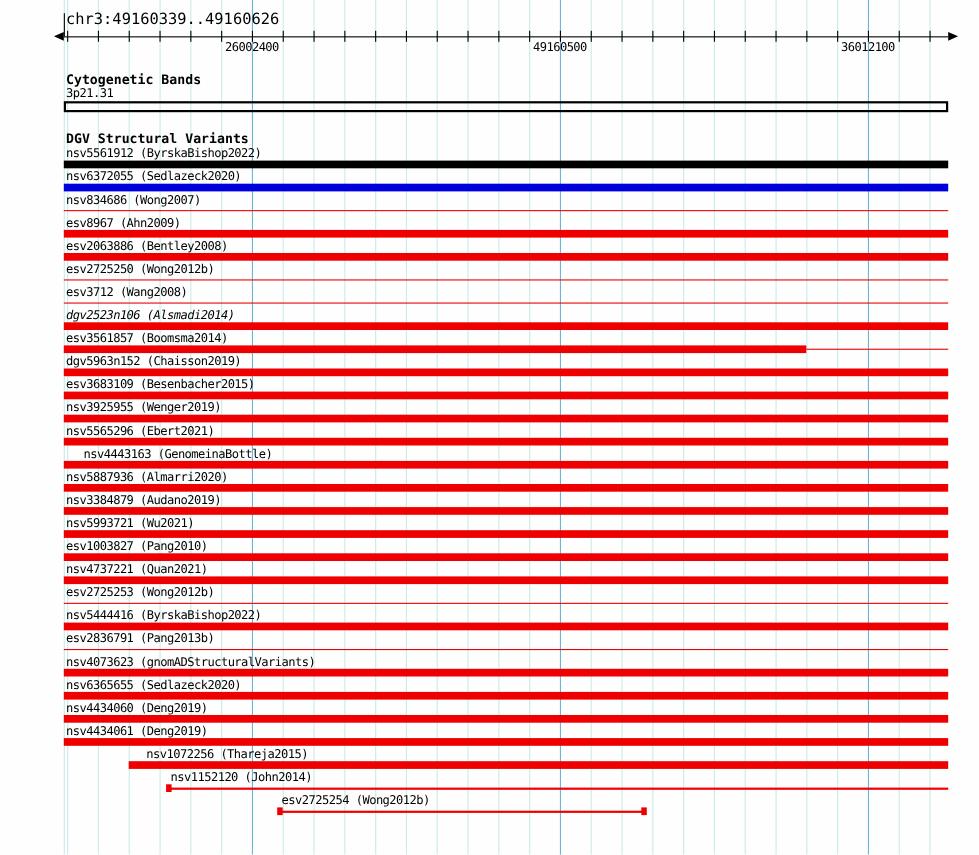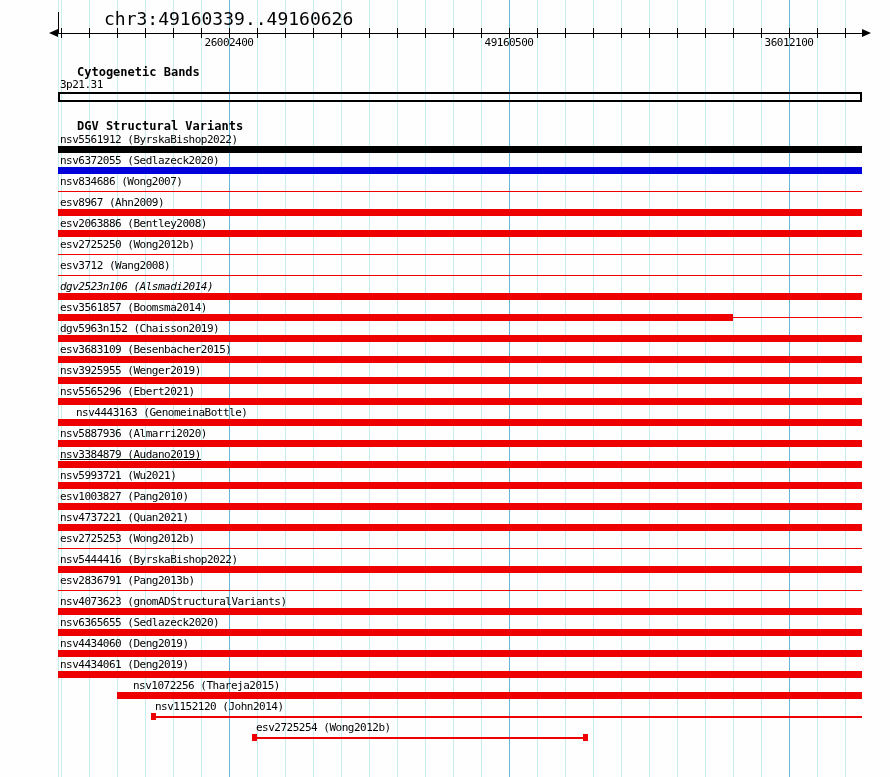--- a/index.html
+++ b/index.html
@@ -13,23 +13,23 @@
   }
   .grid{position:absolute;top:0;width:1px;height:777px;}
   .grid.minor{background:#C9ECEC;}
   .grid.major{background:#66B8D9;}
   .axis-line{position:absolute;height:1px;background:#000;}
   .boundary-line{position:absolute;width:1px;background:#000;}
   .tick{position:absolute;width:1px;height:10px;background:#000;}
   .arrow{position:absolute;width:0;height:0;border-top:4px solid transparent;border-bottom:4px solid transparent;}
   .arrow.left{border-right:9px solid #000;}
   .arrow.right{border-left:9px solid #000;}
-  .region-label{position:absolute;font-size:18px;line-height:13px;white-space:pre;margin-left:44px;}
+  .region-label{position:absolute;font-size:14px;line-height:13px;white-space:pre;}
   .tick-label{position:absolute;font-size:11px;letter-spacing:-0.5px;line-height:12px;transform:translateX(-50%);white-space:pre;}
-  .track-title{position:absolute;font-size:12px;font-weight:bold;line-height:13px;white-space:pre;margin-left:17px;}
+  .track-title{position:absolute;font-size:12px;font-weight:bold;line-height:13px;white-space:pre;}
   .band-label{position:absolute;font-size:11px;letter-spacing:-0.5px;line-height:12px;white-space:pre;}
   .band-box{position:absolute;border:2px solid #000;background:transparent;}
   .v-label{position:absolute;font-size:11px;letter-spacing:-0.5px;line-height:11px;white-space:pre;}
   .v-bar{position:absolute;height:7px;}
   .v-line{position:absolute;}
   .v-cap{position:absolute;width:5px;height:7px;}
 </style>
 </head>
 <body>
 
@@ -142,21 +142,21 @@
         <div class="v-label" style="left: 60px; top: 344px;">esv3683109 (Besenbacher2015)</div>
         <div class="v-bar" style="left: 58px; top: 356px; width: 804px; background: rgb(238, 0, 0);"></div>
         <div class="v-label" style="left: 60px; top: 365px;">nsv3925955 (Wenger2019)</div>
         <div class="v-bar" style="left: 58px; top: 377px; width: 804px; background: rgb(238, 0, 0);"></div>
         <div class="v-label" style="left: 60px; top: 386px;">nsv5565296 (Ebert2021)</div>
         <div class="v-bar" style="left: 58px; top: 398px; width: 804px; background: rgb(238, 0, 0);"></div>
         <div class="v-label" style="left: 76px; top: 407px;">nsv4443163 (GenomeinaBottle)</div>
         <div class="v-bar" style="left: 58px; top: 419px; width: 804px; background: rgb(238, 0, 0);"></div>
         <div class="v-label" style="left: 60px; top: 428px;">nsv5887936 (Almarri2020)</div>
         <div class="v-bar" style="left: 58px; top: 440px; width: 804px; background: rgb(238, 0, 0);"></div>
-        <div class="v-label" style="left: 60px; top: 449px; text-decoration: underline;">nsv3384879 (Audano2019)</div>
+        <div class="v-label" style="left: 60px; top: 449px;">nsv3384879 (Audano2019)</div>
         <div class="v-bar" style="left: 58px; top: 461px; width: 804px; background: rgb(238, 0, 0);"></div>
         <div class="v-label" style="left: 60px; top: 470px;">nsv5993721 (Wu2021)</div>
         <div class="v-bar" style="left: 58px; top: 482px; width: 804px; background: rgb(238, 0, 0);"></div>
         <div class="v-label" style="left: 60px; top: 491px;">esv1003827 (Pang2010)</div>
         <div class="v-bar" style="left: 58px; top: 503px; width: 804px; background: rgb(238, 0, 0);"></div>
         <div class="v-label" style="left: 60px; top: 512px;">nsv4737221 (Quan2021)</div>
         <div class="v-bar" style="left: 58px; top: 524px; width: 804px; background: rgb(238, 0, 0);"></div>
         <div class="v-label" style="left: 60px; top: 533px;">esv2725253 (Wong2012b)</div>
         <div class="v-line" style="left: 58px; top: 548px; width: 804px; height: 1px; background: rgb(238, 0, 0);"></div>
         <div class="v-label" style="left: 60px; top: 554px;">nsv5444416 (ByrskaBishop2022)</div>

